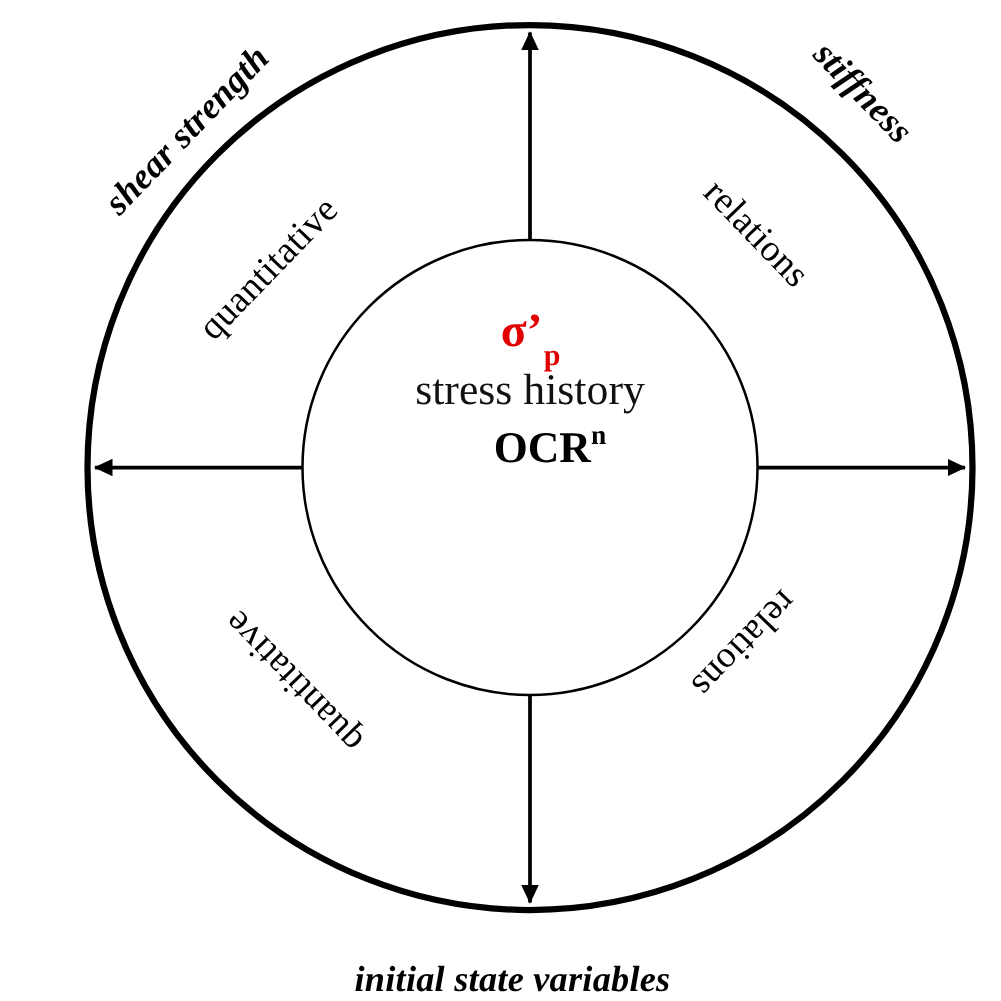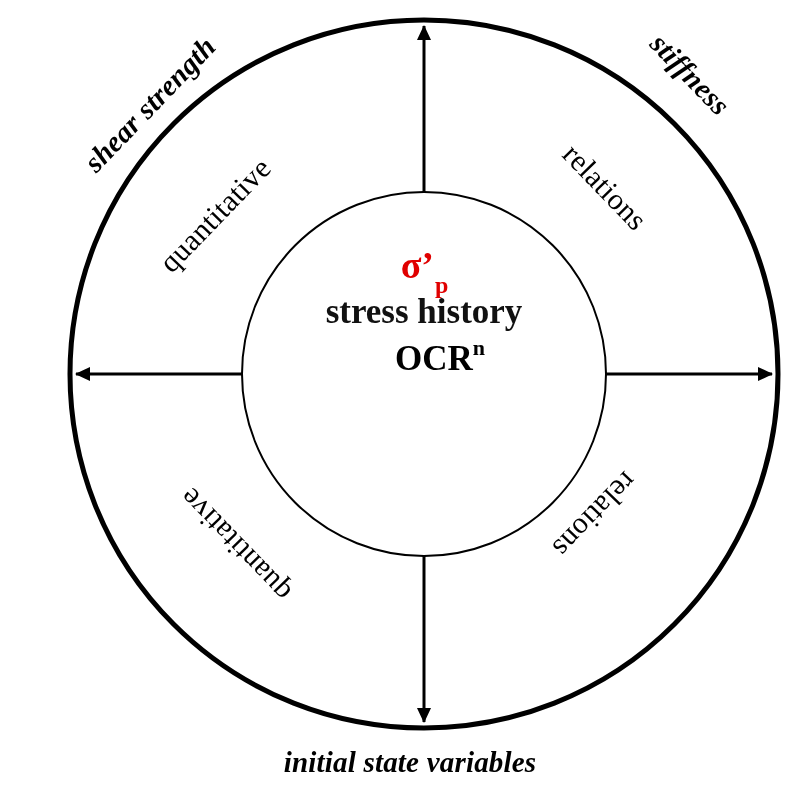--- a/index.html
+++ b/index.html
@@ -121,21 +121,21 @@
     font-size: 24px;
     vertical-align: sub;
     position: relative;
     top: 6px;
     left: 1px;
     font-weight: bold;
   }
   .core-line {
     font-family: "Liberation Serif", serif;
     font-size: 35px;
-    font-weight: bold;
+    font-weight: normal;
     color: #111111;
     line-height: 1.26;
   }
   #core-ocr {
     font-family: "Liberation Serif", serif;
     font-size: 35px;
     font-weight: bold;
     color: #000000;
     line-height: 1.26;
     margin-top: 2px;
@@ -175,21 +175,21 @@
       <line x1="242" y1="374" x2="76" y2="374" marker-end="url(#tri-end)"></line>
     </g>
   </svg>
 
   <div class="layer">
 
     <div class="lbl outer-label" id="label-shear-strength" style="transform: rotate(-46deg);">shear strength</div>
 
     <div class="lbl outer-label" id="label-stiffness" style="transform: rotate(46deg);">stiffness</div>
 
-    <div class="lbl outer-label" id="label-initial-state" style="transform: rotate(0deg);">initial state variables</div>
+    <div class="lbl outer-label" id="label-initial-state" style="transform: rotate(0deg); margin-top: 22px;">initial state variables</div>
 
     <div class="lbl ring-label" id="label-quantitative-tl" style="transform: rotate(-46deg);">quantitative</div>
 
     <div class="lbl ring-label" id="label-relations-tr" style="transform: rotate(46deg);">relations</div>
 
     <div class="lbl ring-label" id="label-quantitative-bl" style="transform: rotate(226deg);">quantitative</div>
 
     <div class="lbl ring-label" id="label-relations-br" style="transform: rotate(134deg);">relations</div>
 
     <div id="core-text">

